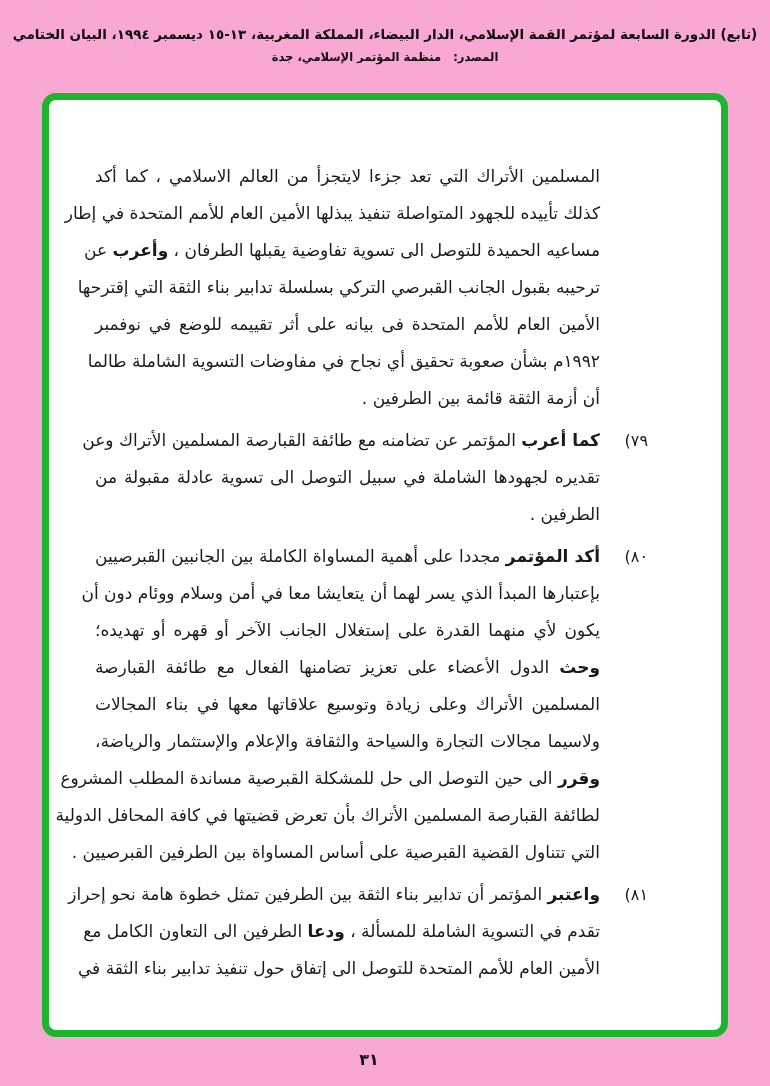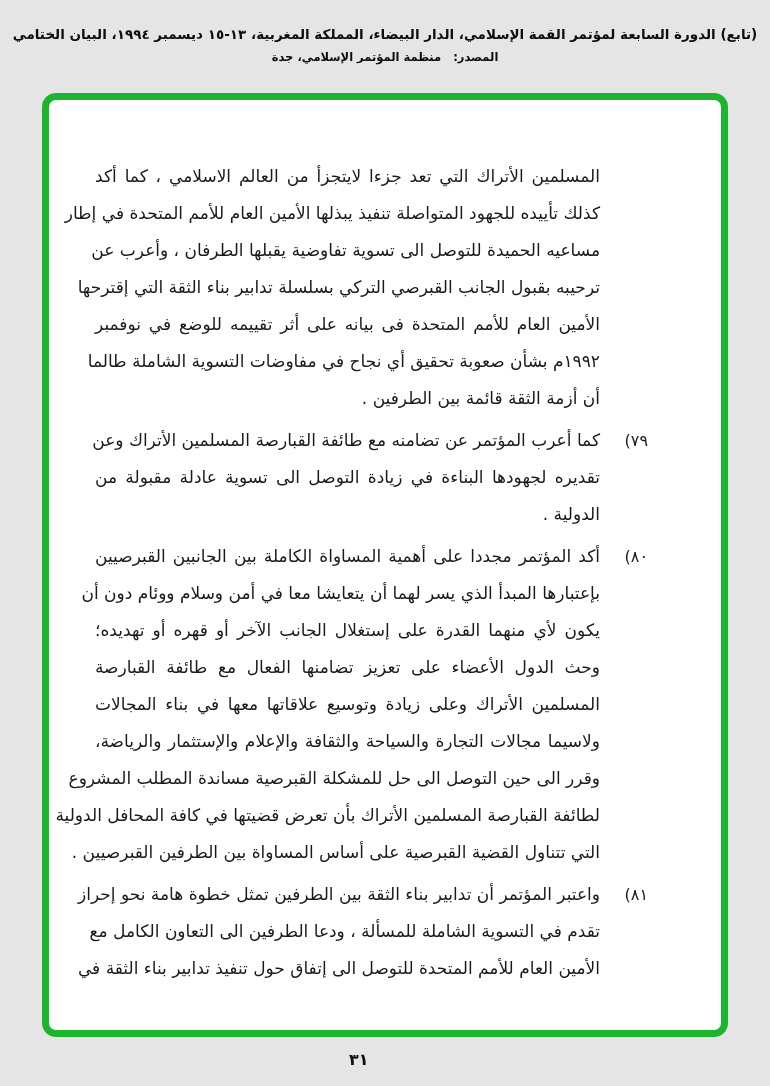--- a/index.html
+++ b/index.html
@@ -9,21 +9,21 @@
     width: 770px;
     height: 1086px;
     font-family: "DejaVu Sans", sans-serif;
     color: #141414;
     overflow: hidden;
   }
   .page {
     position: relative;
     width: 770px;
     height: 1086px;
-    background: #e5e5e5;
+    background: #f9a8d4;
   }
   
   .doc-header {
     position: absolute;
     top: 24px;
     left: 0;
     right: 0;
     direction: rtl;
     text-align: center;
   }
@@ -88,29 +88,30 @@
     height: 37px;
     white-space: nowrap;
     text-align: justify;
     text-align-last: justify;
     color: #1a1a1a;
   }
   .line.last {
     text-align-last: right;
   }
   .seg-bold {
-    font-weight: normal;
+    font-weight: bold;
     margin-top: 27px;
   }
   
   .page-number {
     position: absolute;
     left: 349px;
     top: 1050px;
     width: 40px;
+    text-align: center;
     font-size: 16px;
     font-weight: bold;
     color: #111;
   }
 </style>
 </head>
 <body>
 
 <div class="page">
 
@@ -133,22 +134,22 @@
             <div class="line"><span class="seg">ترحيبه بقبول الجانب القبرصي التركي بسلسلة تدابير بناء الثقة التي إقترحها</span></div>
             <div class="line"><span class="seg">الأمين العام للأمم المتحدة فى بيانه على أثر تقييمه للوضع في نوفمبر</span></div>
             <div class="line"><span class="seg">١٩٩٢م بشأن صعوبة تحقيق أي نجاح في مفاوضات التسوية الشاملة طالما</span></div>
             <div class="line last"><span class="seg">أن أزمة الثقة قائمة بين الطرفين .</span></div>
           </div>
         </div>
         <div class="para">
           <div class="para-number">٧٩)</div>
           <div class="para-lines">
             <div class="line"><span class="seg-bold">كما أعرب</span><span class="seg"> المؤتمر عن تضامنه مع طائفة القبارصة المسلمين الأتراك وعن</span></div>
-            <div class="line"><span class="seg">تقديره لجهودها البناءة في زيادة التوصل الى تسوية عادلة مقبولة من</span></div>
-            <div class="line last"><span class="seg">الدولية .</span></div>
+            <div class="line"><span class="seg">تقديره لجهودها الشاملة في سبيل التوصل الى تسوية عادلة مقبولة من</span></div>
+            <div class="line last"><span class="seg">الطرفين .</span></div>
           </div>
         </div>
         <div class="para">
           <div class="para-number">٨٠)</div>
           <div class="para-lines">
             <div class="line"><span class="seg-bold">أكد المؤتمر</span><span class="seg"> مجددا على أهمية المساواة الكاملة بين الجانبين القبرصيين</span></div>
             <div class="line"><span class="seg">بإعتبارها المبدأ الذي يسر لهما أن يتعايشا معا في أمن وسلام ووئام دون أن</span></div>
             <div class="line"><span class="seg">يكون لأي منهما القدرة على إستغلال الجانب الآخر أو قهره أو تهديده؛</span></div>
             <div class="line"><span class="seg-bold">وحث</span><span class="seg"> الدول الأعضاء على تعزيز تضامنها الفعال مع طائفة القبارصة</span></div>
             <div class="line"><span class="seg">المسلمين الأتراك وعلى زيادة وتوسيع علاقاتها معها في بناء المجالات</span></div>

